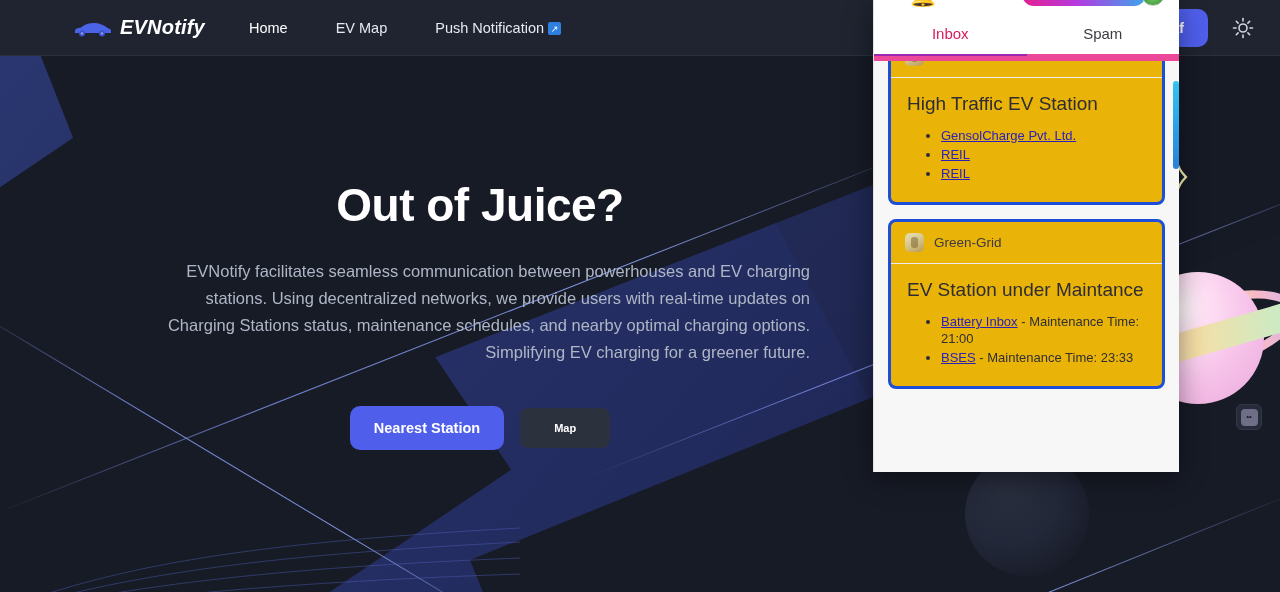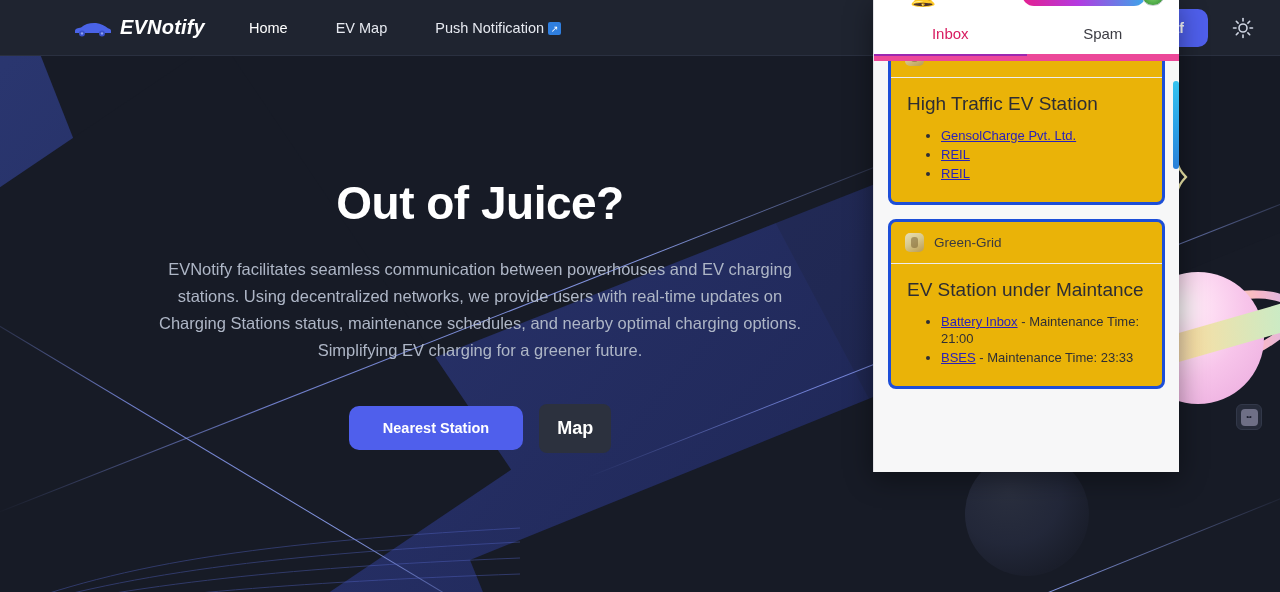--- a/index.html
+++ b/index.html
@@ -116,31 +116,31 @@
   
   .hero {
     position: absolute; left: 0; top: 56px; width: 960px; height: 536px;
     display: flex; flex-direction: column; align-items: center; justify-content: center;
     z-index: 2; padding-bottom: 20px;
   }
   .hero-title {
     color: #ffffff; font-size: 46px; font-weight: 700; letter-spacing: -.5px; margin-bottom: 26px;
   }
   .hero-sub {
-    color: #aeb6c6; font-size: 16.5px; line-height: 27px; text-align: center;
+    color: #aeb6c6; font-size: 16.5px; line-height: 27px; text-align: right;
     width: 660px; margin-bottom: 40px;
   }
   .hero-actions { display: flex; align-items: center; gap: 16px; }
   .btn-primary {
     background: #4f5fec; color: #fff; font-size: 14.5px; font-weight: 700;
-    padding: 14px 34px; border: none; border-radius: 10px; cursor: pointer;
+    padding: 14px 24px; border: none; border-radius: 10px; cursor: pointer;
   }
   .btn-secondary {
-    background: #2c313e; color: #fff; font-size: 18px; font-weight: 700;
-    padding: 14px 18px; border: none; border-radius: 8px; cursor: pointer;
+    background: #2c313e; color: #fff; font-size: 11px; font-weight: 700;
+    padding: 14px 34px; border: none; border-radius: 8px; cursor: pointer;
   }
 
   
   .widget-btn {
     position: absolute; right: 18px; top: 404px; width: 26px; height: 26px;
     border-radius: 6px; background: #262b3a; border: 1px solid #323849;
     display: flex; align-items: center; justify-content: center; z-index: 6; cursor: pointer;
   }
   .widget-face {
     width: 17px; height: 17px; border-radius: 4px; background: #6e6f86;

